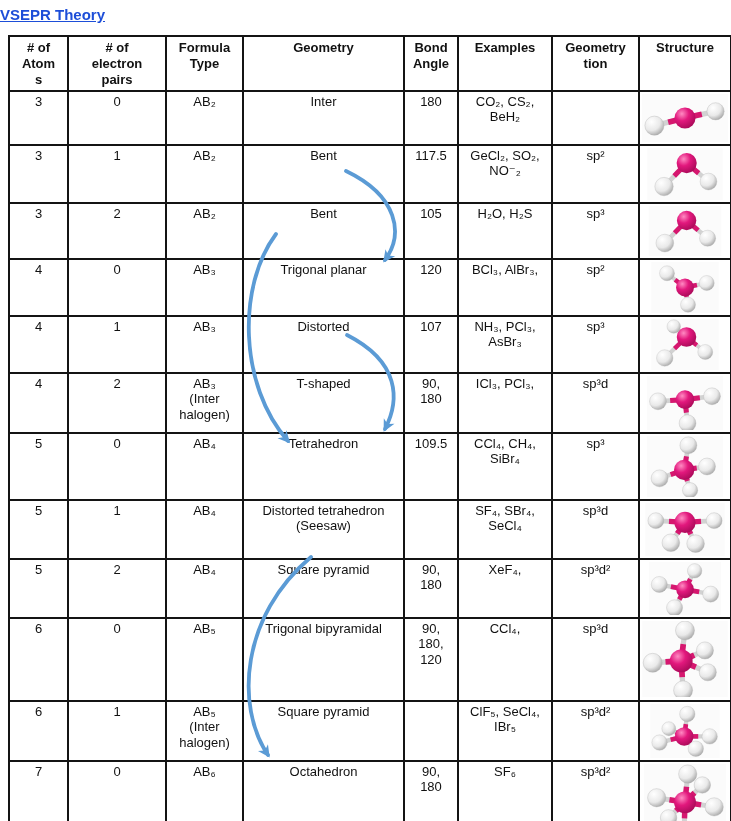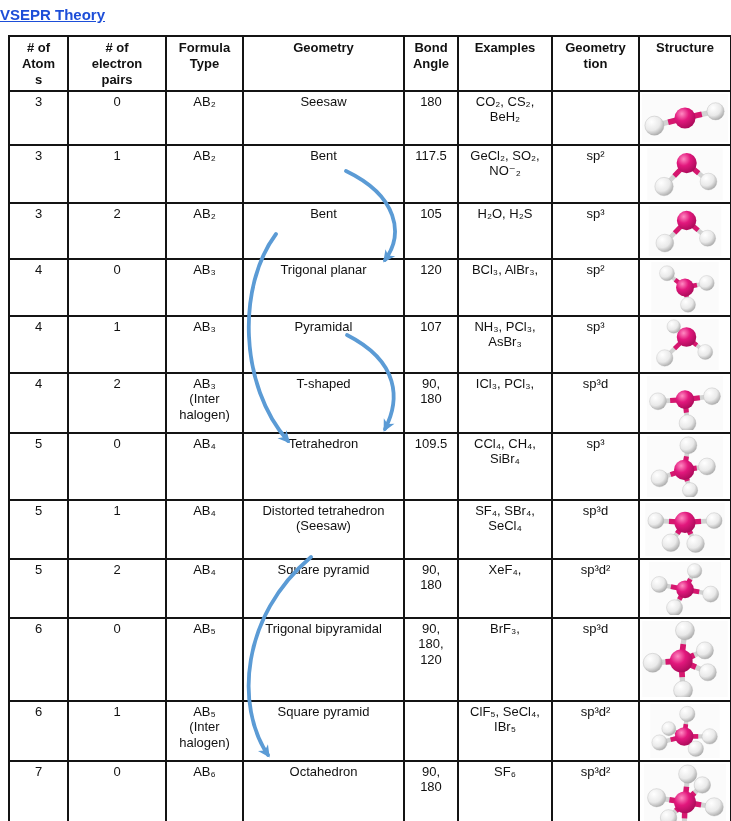--- a/index.html
+++ b/index.html
@@ -75,21 +75,21 @@
           <th>Geometry
 tion</th>
           <th>Structure</th>
         </tr>
     </thead>
     <tbody>
         <tr style="height: 52px;">
           <td>3</td>
           <td>0</td>
           <td>AB₂</td>
-          <td>Seesaw</td>
+          <td>Inter</td>
           <td>180</td>
           <td>CO₂, CS₂,
 BeH₂</td>
           <td></td>
           <td class="structure-cell"><svg viewBox="0 0 90 50" width="86" height="48" preserveAspectRatio="xMidYMid meet">
               <rect x="0" y="0" width="90" height="50" fill="#fbfbfb"></rect>
               <line x1="45" y1="25" x2="13" y2="33" stroke="#d2d2d2" stroke-width="5.5"></line>
               <line x1="45" y1="25" x2="27.4" y2="29.4" stroke="#d6176f" stroke-width="6"></line>
               <line x1="45" y1="25" x2="77" y2="18" stroke="#d2d2d2" stroke-width="5.5"></line>
               <line x1="45" y1="25" x2="62.6" y2="21.15" stroke="#d6176f" stroke-width="6"></line>
@@ -156,21 +156,21 @@
               <circle cx="45" cy="34" r="12" fill="url(#gp)"></circle>
               <circle cx="21" cy="15" r="10" fill="url(#gw)" stroke="#b0b0b0" stroke-width="0.4"></circle>
               <circle cx="74" cy="28" r="10" fill="url(#gw)" stroke="#b0b0b0" stroke-width="0.4"></circle>
               <circle cx="49" cy="57" r="10" fill="url(#gw)" stroke="#b0b0b0" stroke-width="0.4"></circle>
             </svg></td>
         </tr>
         <tr style="height: 55px;">
           <td>4</td>
           <td>1</td>
           <td>AB₃</td>
-          <td>Pyramidal</td>
+          <td>Distorted</td>
           <td>107</td>
           <td>NH₃, PCl₃,
 AsBr₃</td>
           <td>sp³</td>
           <td class="structure-cell"><svg viewBox="0 0 90 68" width="86" height="51" preserveAspectRatio="xMidYMid meet">
               <rect x="0" y="0" width="90" height="68" fill="#fbfbfb"></rect>
               <line x1="47" y1="24" x2="30" y2="10" stroke="#d2d2d2" stroke-width="5.5"></line>
               <line x1="47" y1="24" x2="37.65" y2="16.299999999999997" stroke="#d6176f" stroke-width="6"></line>
               <line x1="47" y1="24" x2="72" y2="44" stroke="#d2d2d2" stroke-width="5.5"></line>
               <line x1="47" y1="24" x2="60.75" y2="35" stroke="#d6176f" stroke-width="6"></line>
@@ -287,21 +287,21 @@
             </svg></td>
         </tr>
         <tr style="height: 83px;">
           <td>6</td>
           <td>0</td>
           <td>AB₅</td>
           <td>Trigonal bipyramidal</td>
           <td>90,
 180,
 120</td>
-          <td>BrF₃,</td>
+          <td>CCl₄,</td>
           <td>sp³d</td>
           <td class="structure-cell"><svg viewBox="0 0 90 80" width="86" height="76" preserveAspectRatio="xMidYMid meet">
               <rect x="0" y="0" width="90" height="80" fill="#fbfbfb"></rect>
               <line x1="41" y1="42" x2="45" y2="10" stroke="#d2d2d2" stroke-width="5.5"></line>
               <line x1="41" y1="42" x2="43.2" y2="24.4" stroke="#d6176f" stroke-width="6"></line>
               <line x1="41" y1="42" x2="11" y2="44" stroke="#d2d2d2" stroke-width="5.5"></line>
               <line x1="41" y1="42" x2="24.5" y2="43.1" stroke="#d6176f" stroke-width="6"></line>
               <line x1="41" y1="42" x2="66" y2="31" stroke="#d2d2d2" stroke-width="5.5"></line>
               <line x1="41" y1="42" x2="54.75" y2="35.95" stroke="#d6176f" stroke-width="6"></line>
               <line x1="41" y1="42" x2="69" y2="54" stroke="#d2d2d2" stroke-width="5.5"></line>

